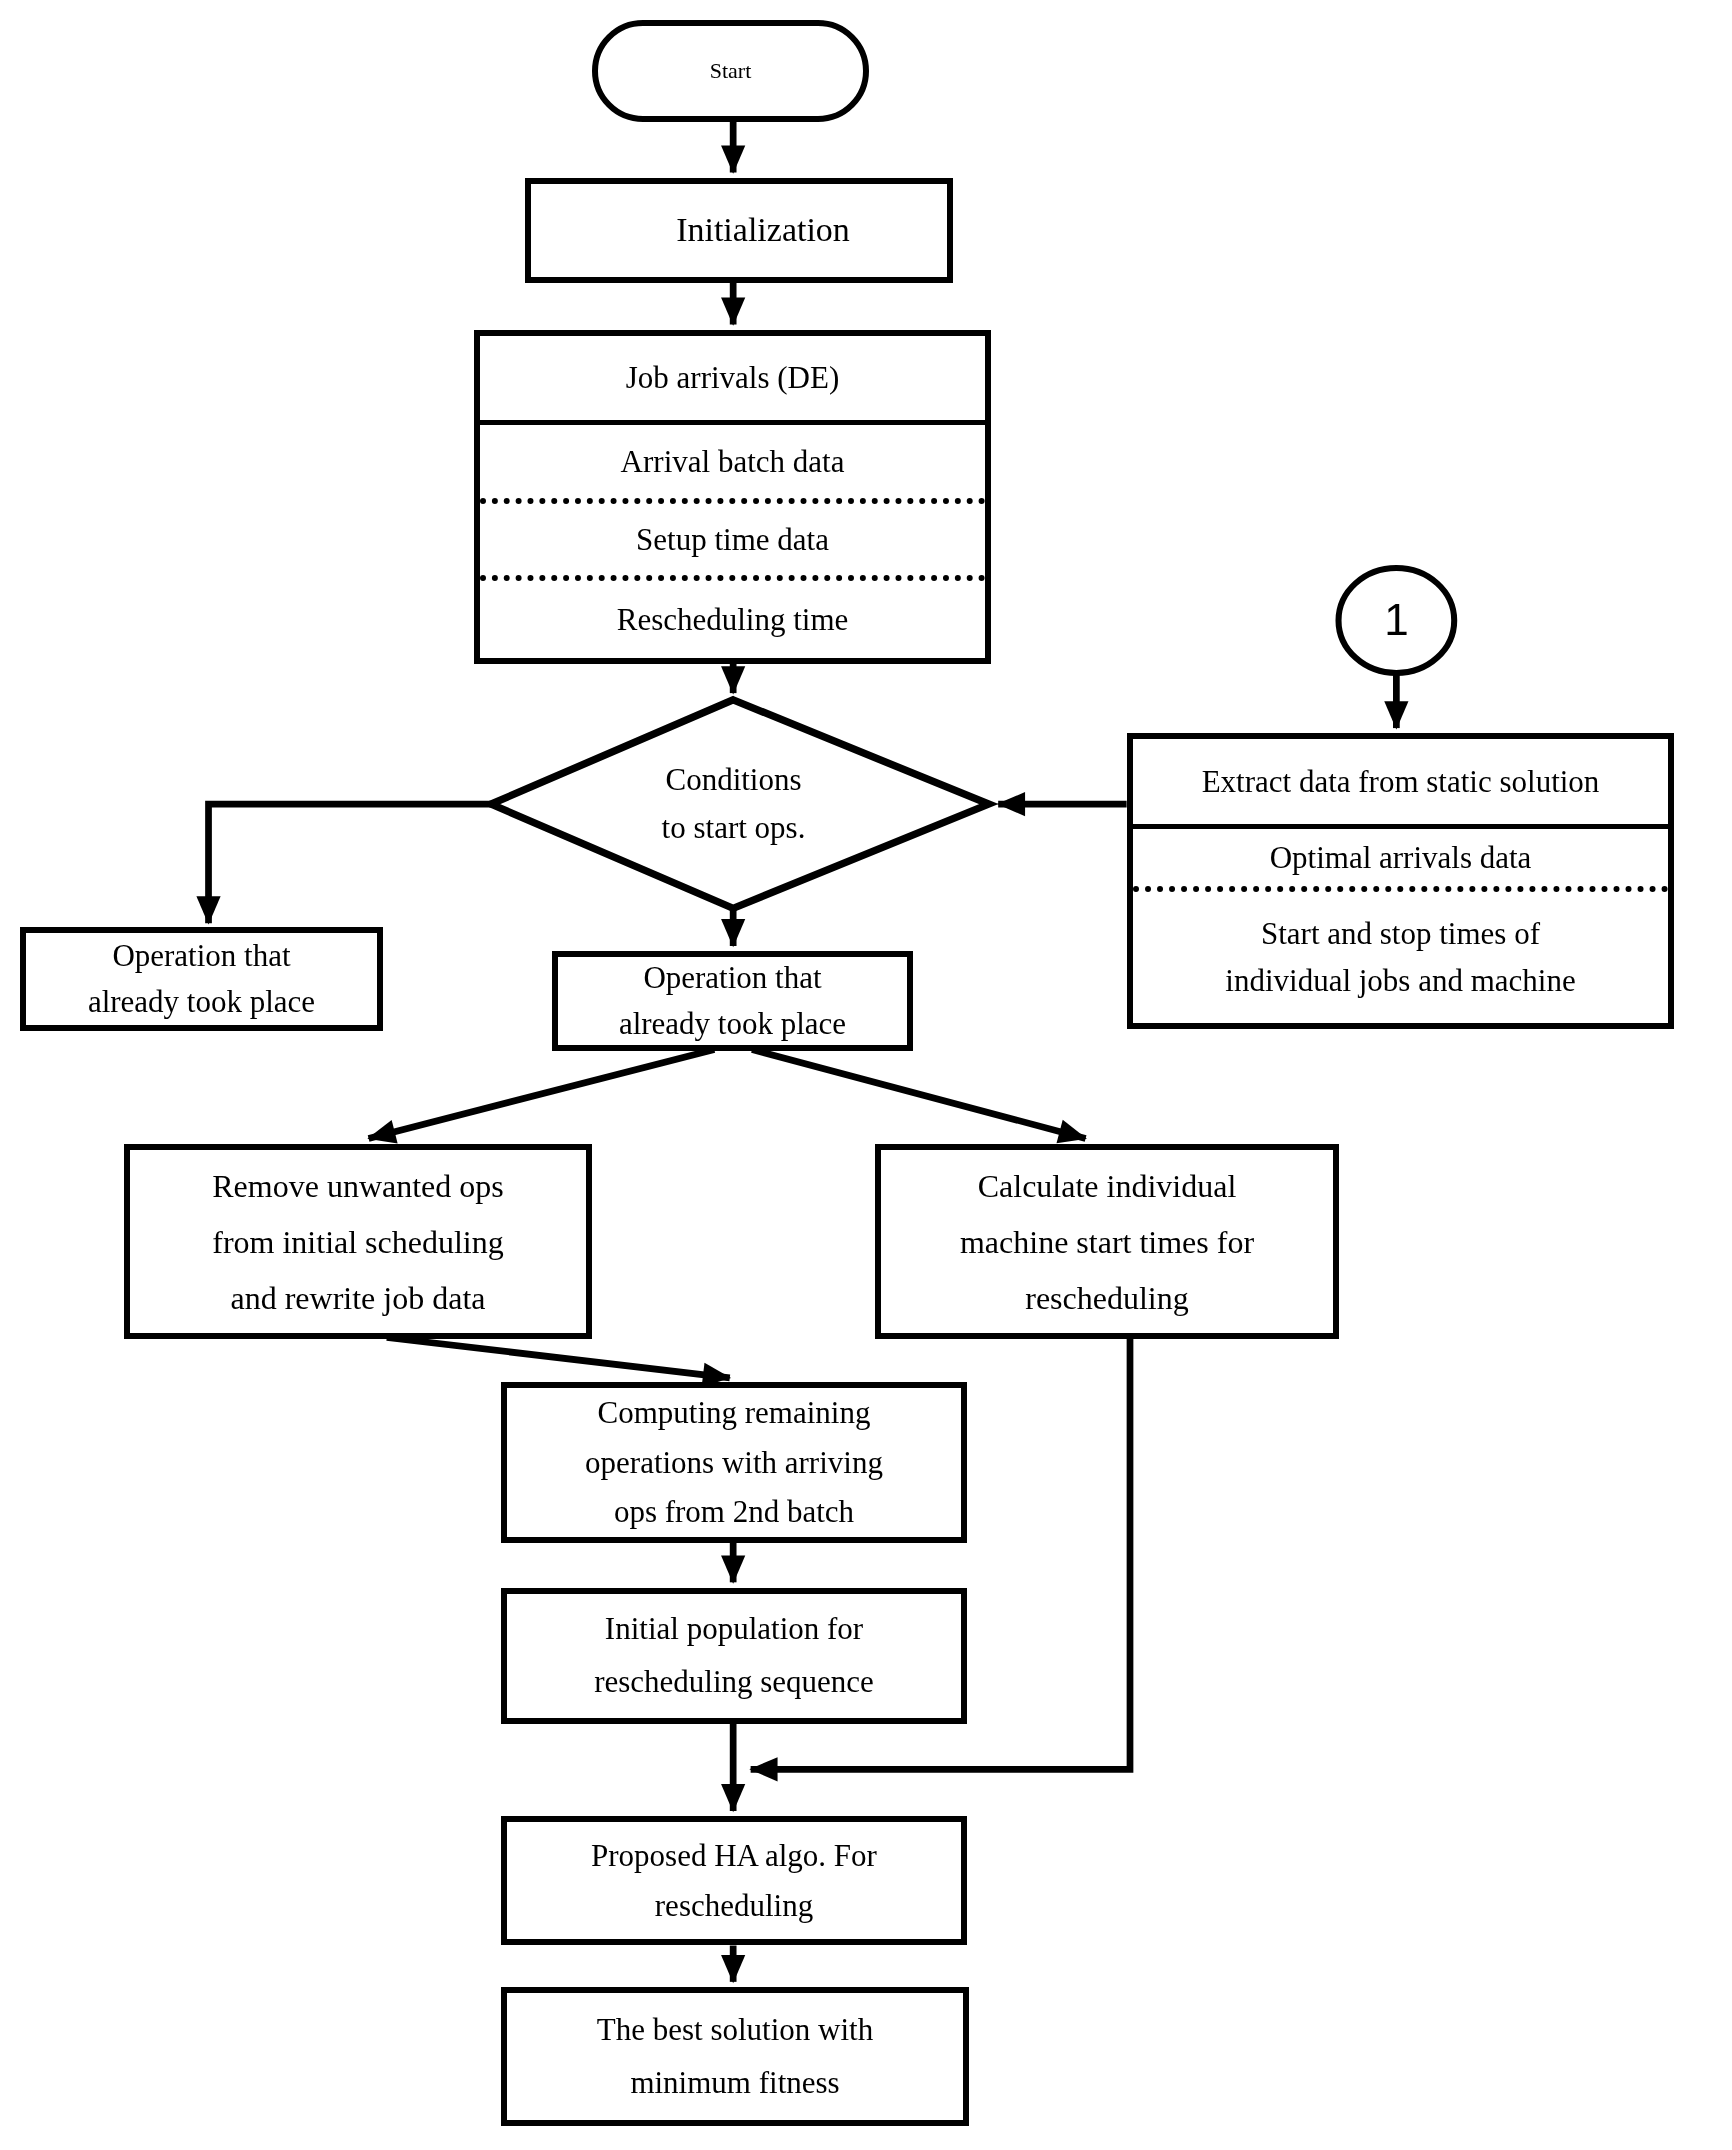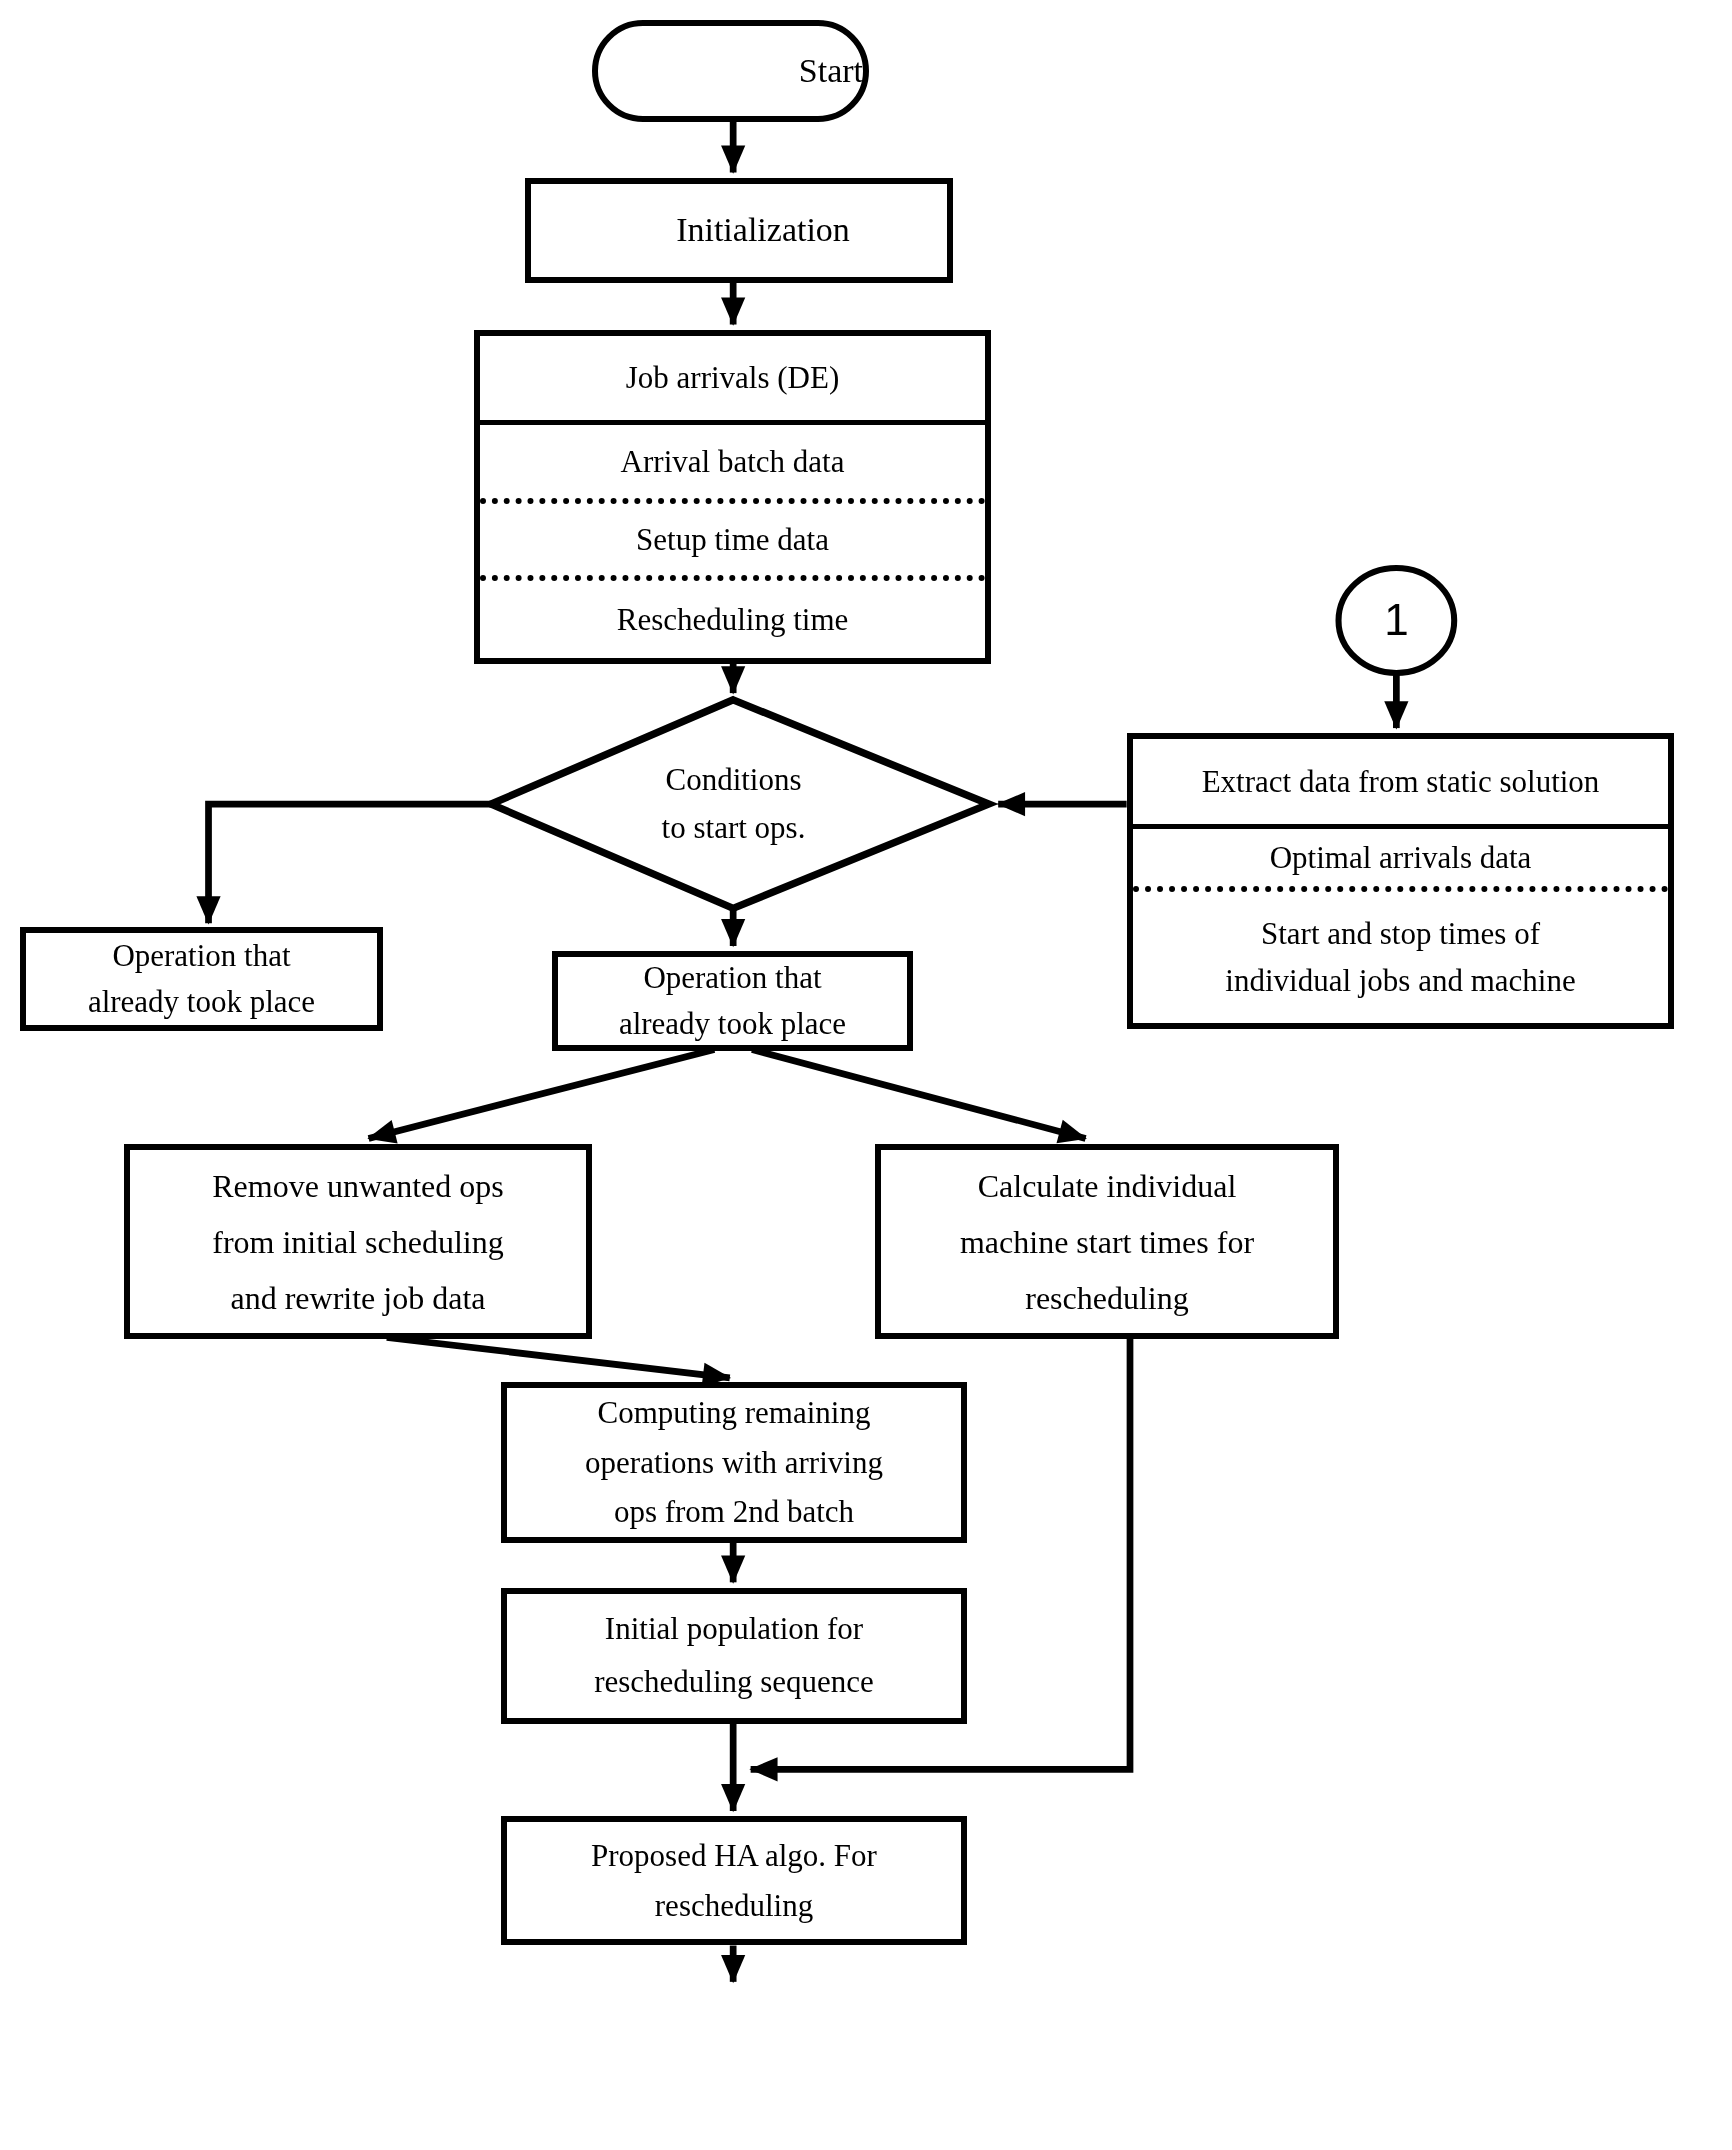--- a/index.html
+++ b/index.html
@@ -17,21 +17,21 @@
     border:6.7px solid #000000;
     background:#ffffff;
     display:flex;
     align-items:center;
     justify-content:center;
     text-align:center;
     white-space:pre-line;
     font-size:31px;
     line-height:1.6;
   }
-  .pill{border-radius:54px;font-size:34px;justify-content:flex-end;}
+  .pill{border-radius:54px;font-size:22px;}
   .stack{flex-direction:column;align-items:stretch;justify-content:flex-start;padding:0;}
   .stack .row{
     box-sizing:border-box;
     display:flex;align-items:center;justify-content:center;
     text-align:center;white-space:pre-line;
   }
   .row.solid-divider{border-bottom:5.4px solid #000000;}
   .row.dotted-divider{border-bottom:6px dotted #000000;}
   .floating-label{
     position:absolute;
@@ -149,15 +149,19 @@
   <div class="box" style="left:501px;top:1588px;width:466px;height:136px;line-height:1.7;">
     <span>Initial population for
 rescheduling sequence</span>
   </div>
 
   <div class="box" style="left:501px;top:1816px;width:466px;height:129px;">
     <span>Proposed HA algo. For
 rescheduling</span>
   </div>
 
+  <div class="box" style="left:501px;top:1987px;width:468px;height:139px;line-height:1.7;">
+    <span>The best solution with
+minimum fitness</span>
+  </div>
 
 </div>
 
 
 </body></html>

